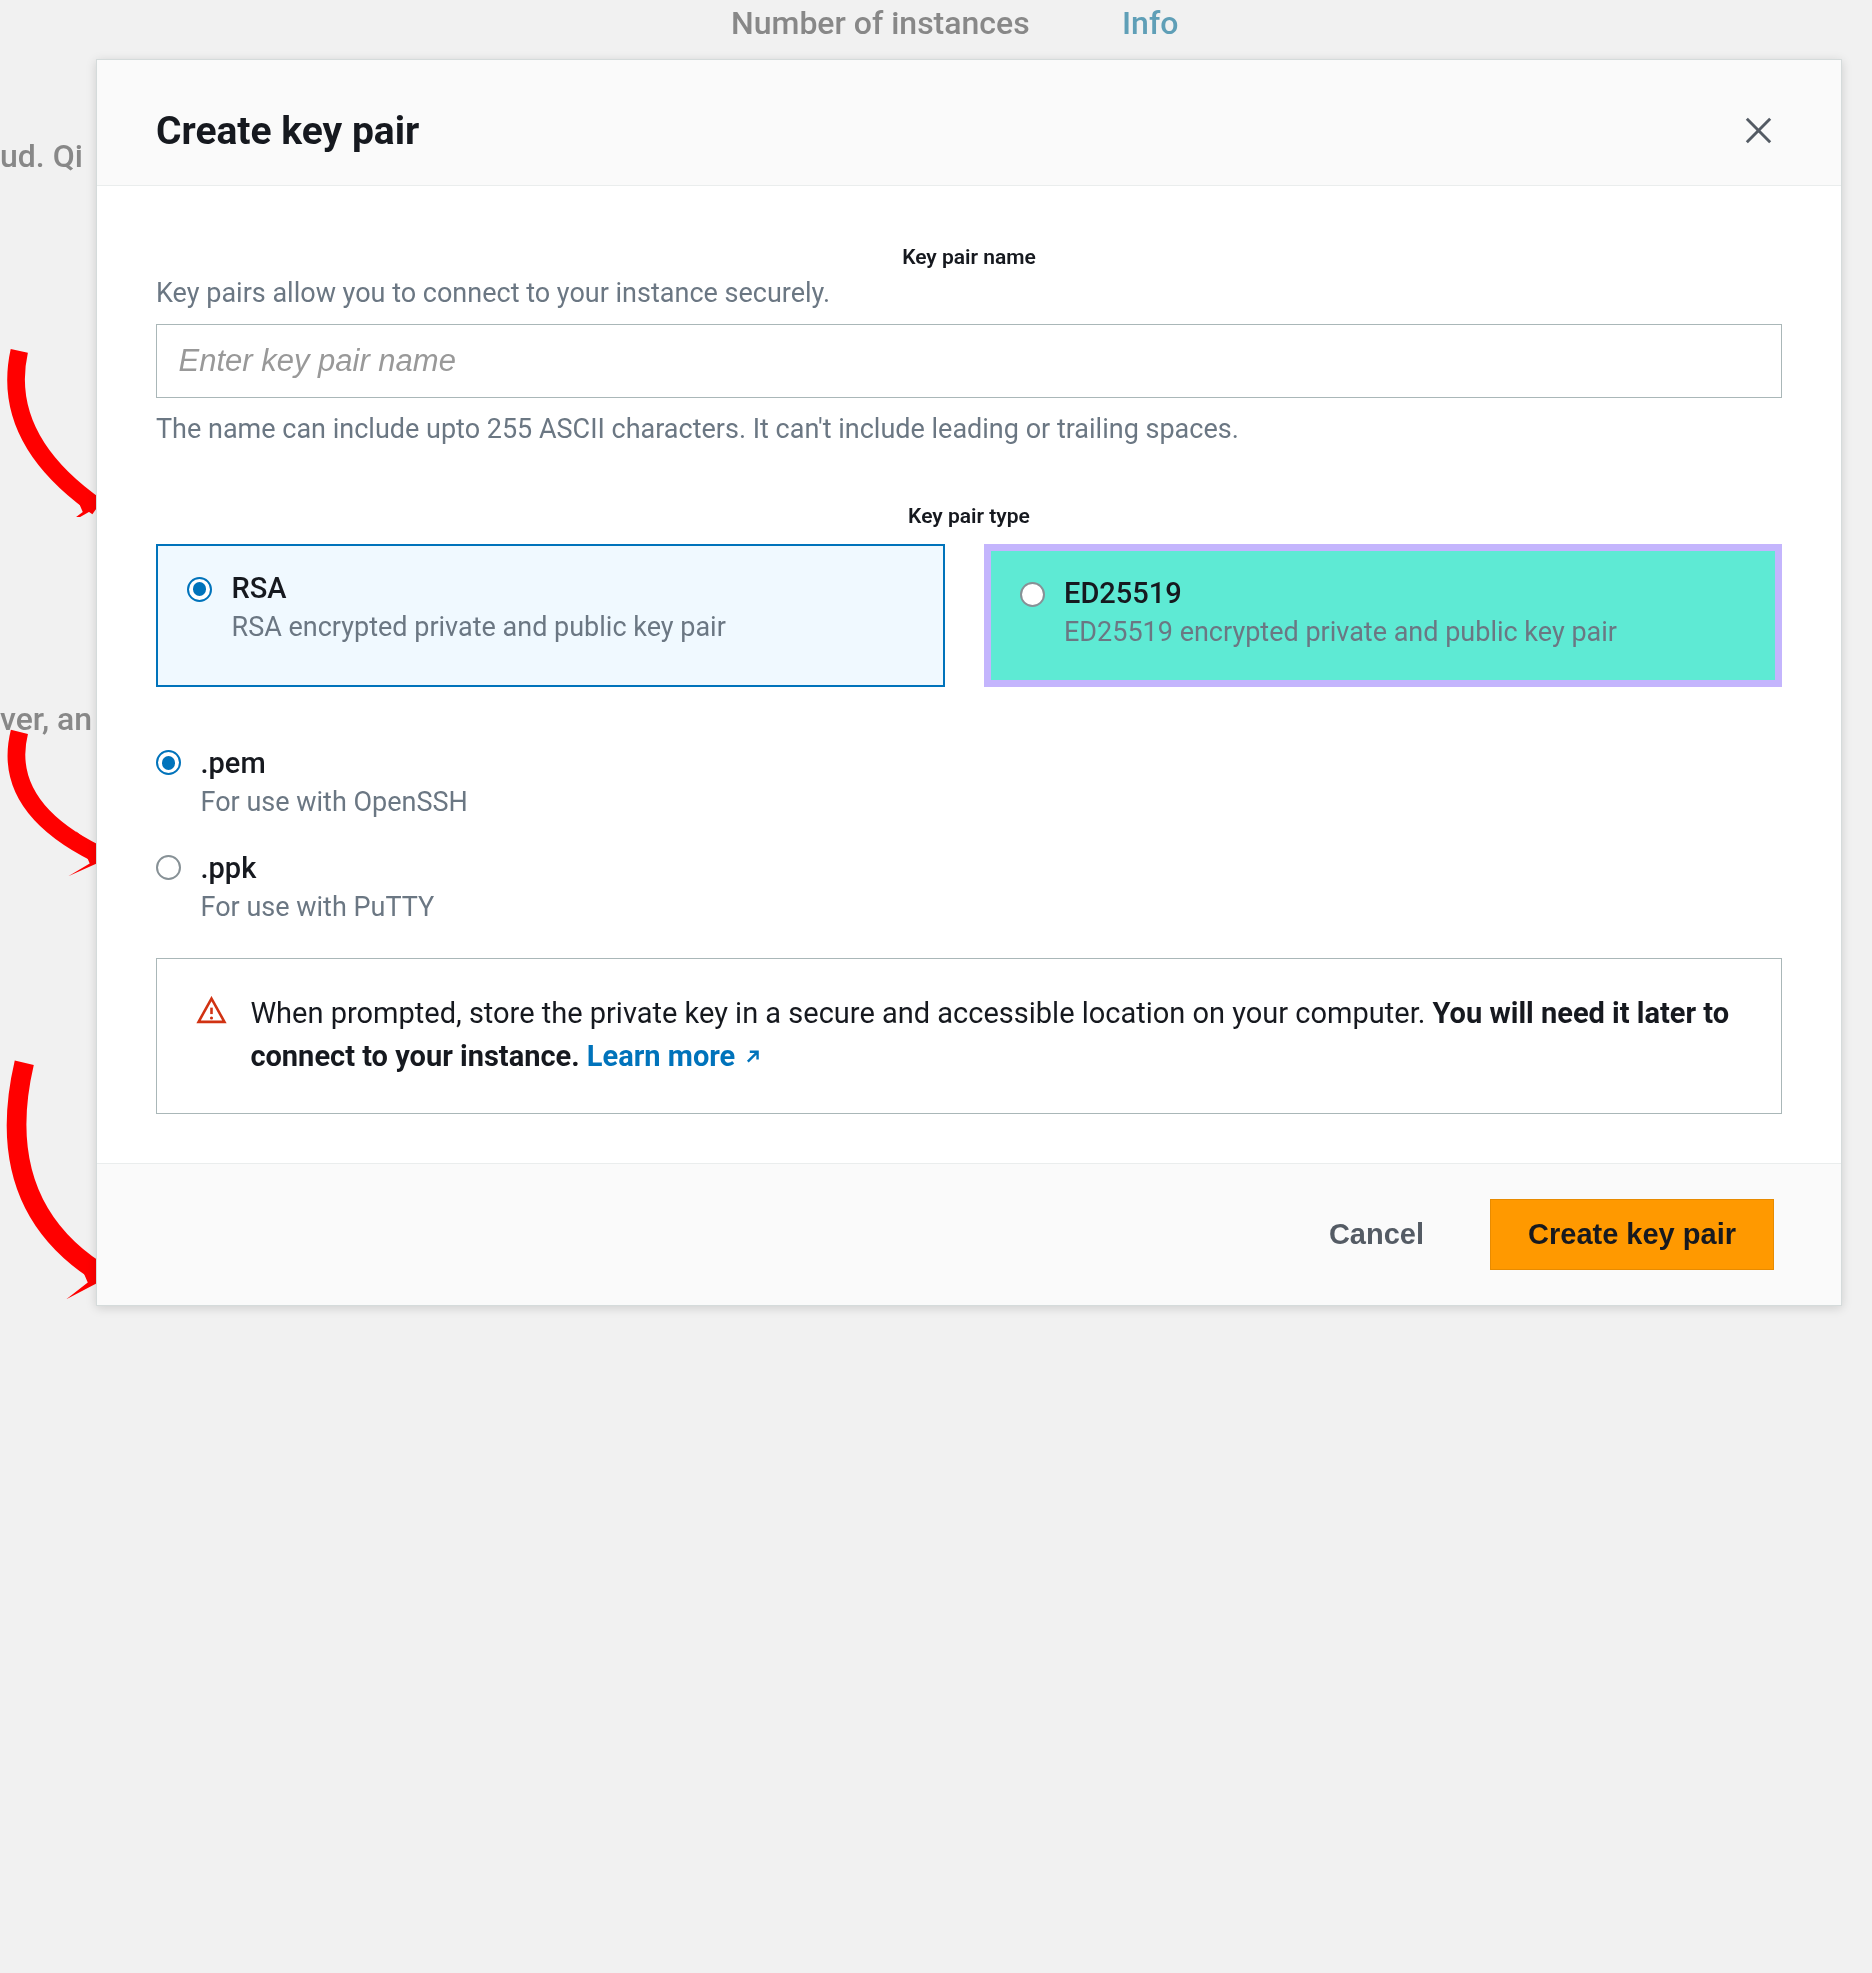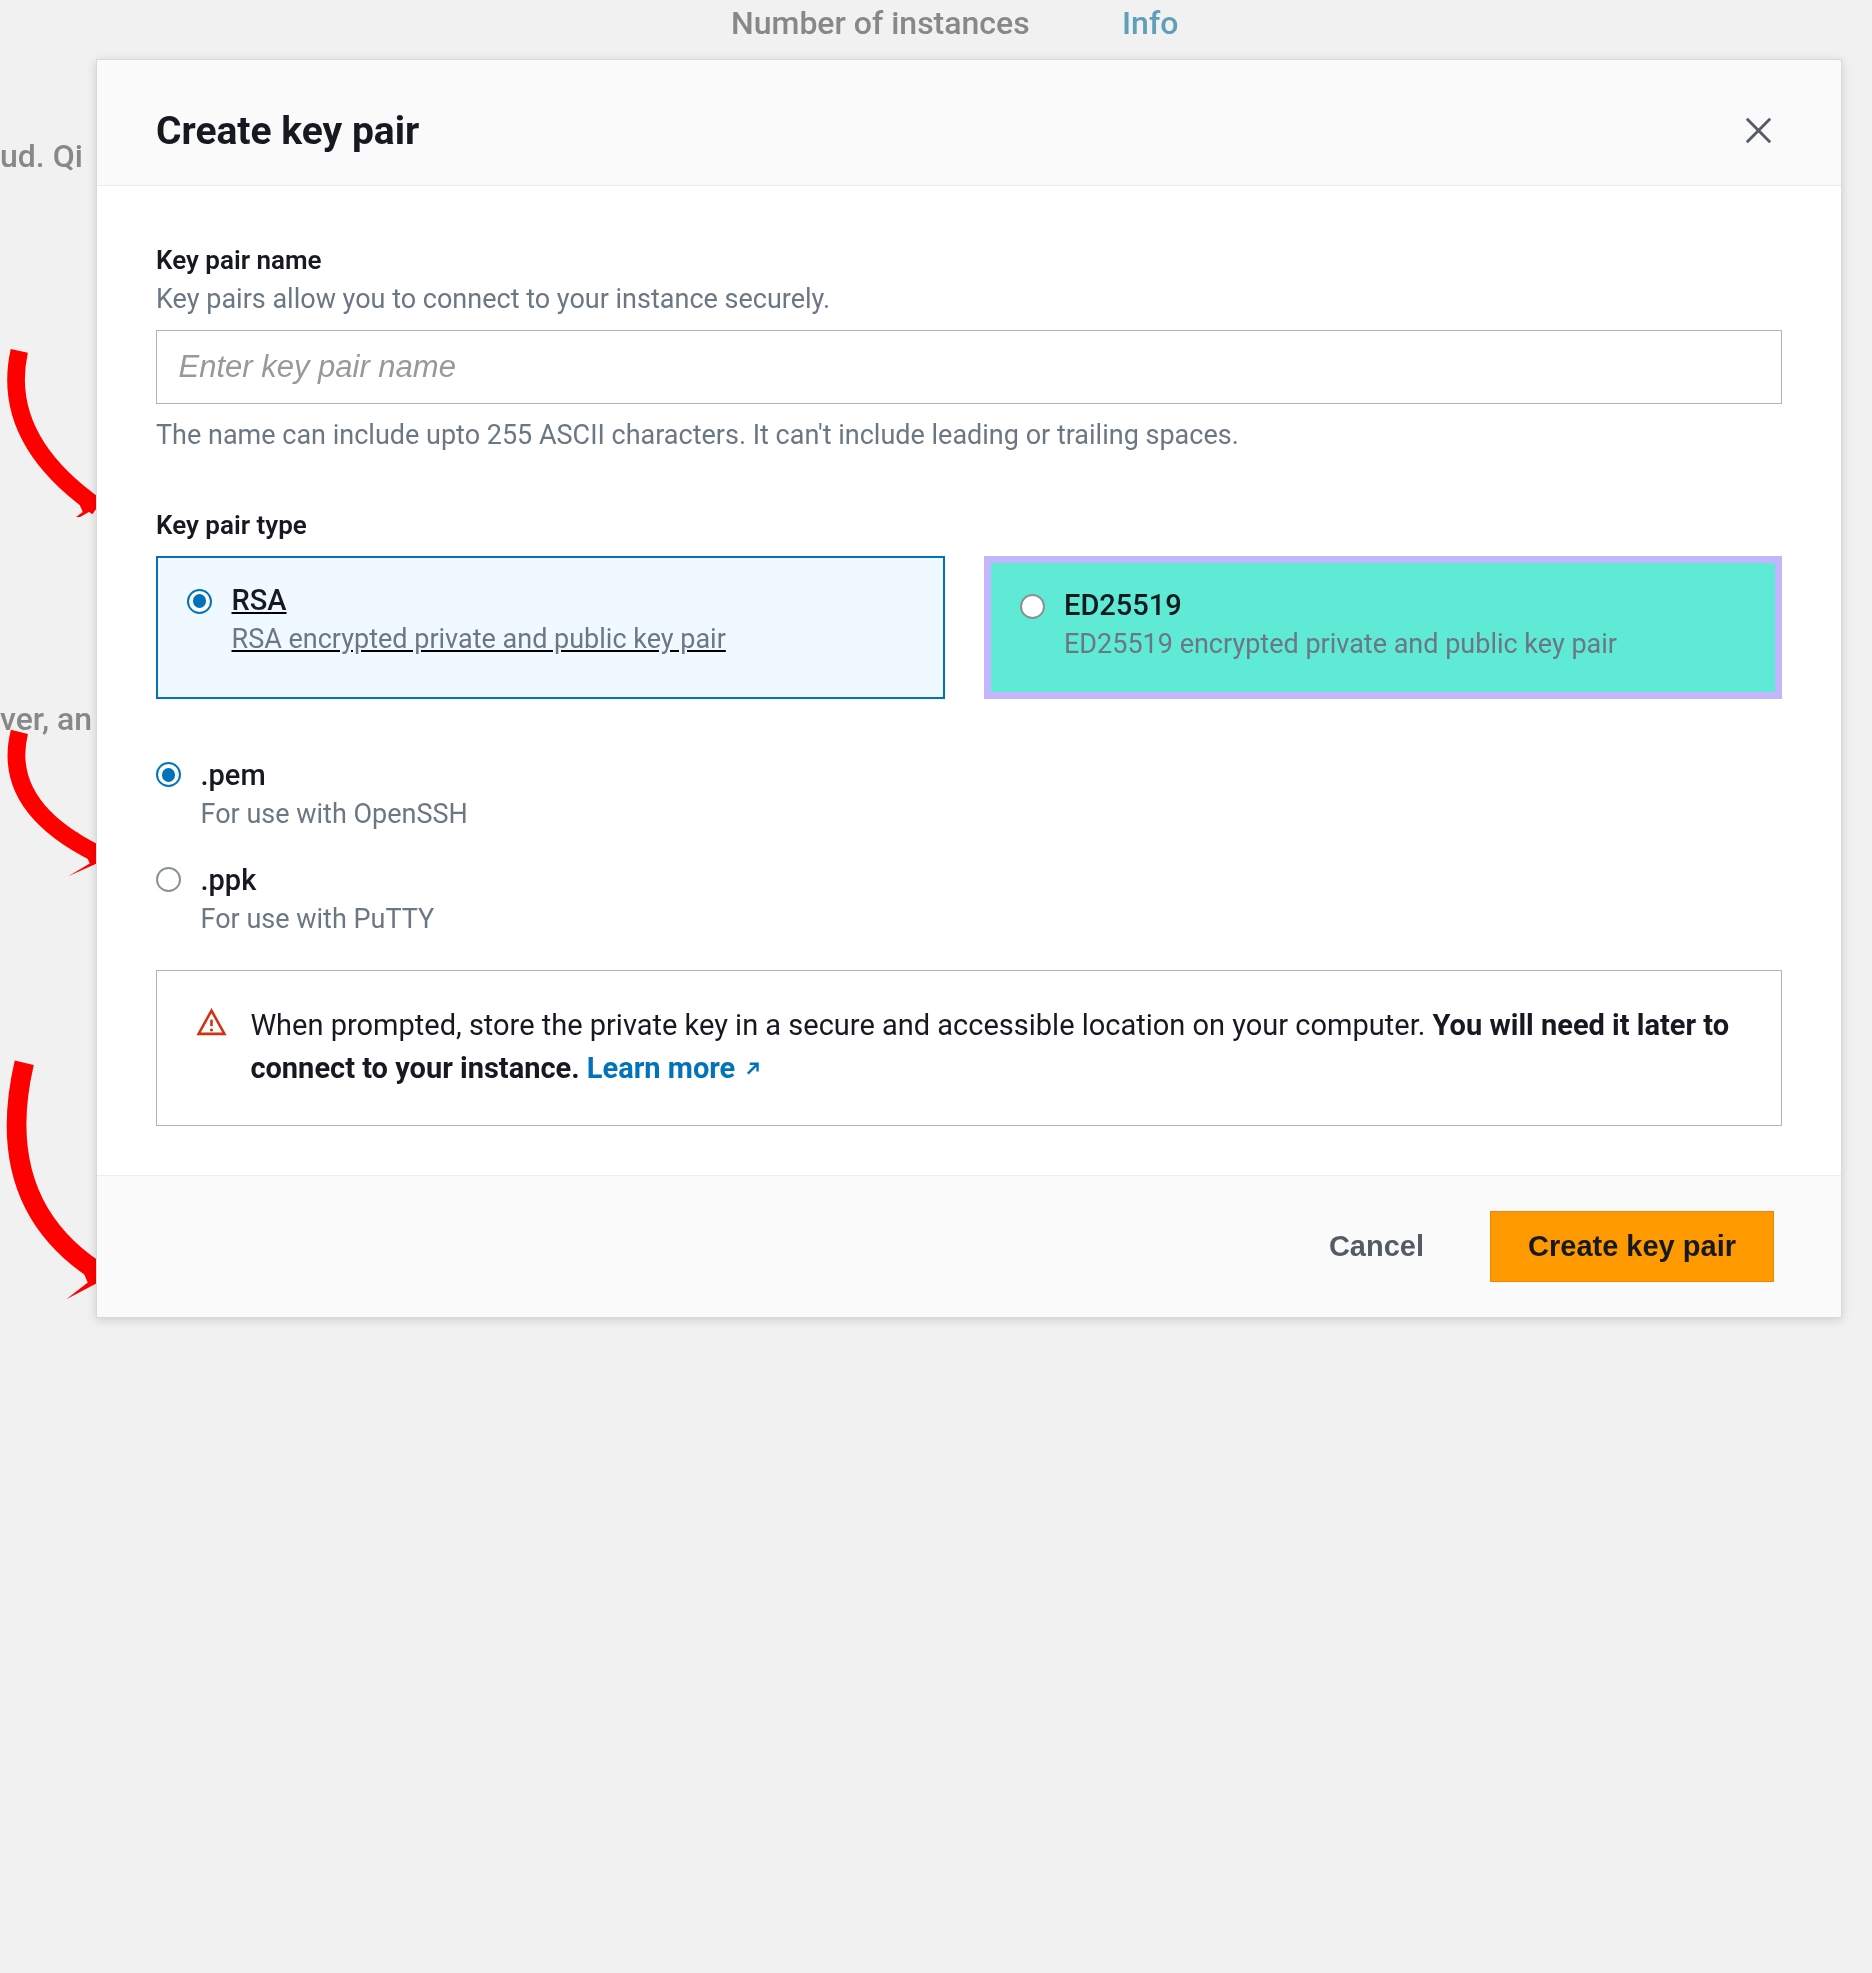--- a/index.html
+++ b/index.html
@@ -67,24 +67,25 @@
       stroke-width: 2;
     }
     .modal-body {
       padding: 59px 59px 49px 59px;
       background: #fff;
     }
     .form-group {
       margin-bottom: 59px;
     }
     .field-label {
-      font-size: 26px;
+      font-size: 21px;
       font-weight: 600;
       color: #16191f;
       margin-bottom: 7.8px;
+      text-align: center;
     }
     .field-desc {
       font-size: 27px;
       color: #6b7783;
       margin-bottom: 15.6px;
     }
     .text-input {
       width: 100%;
       padding: 17.6px 21.5px;
       font-size: 31px;
@@ -112,21 +113,20 @@
       padding: 25px 29px 29px 29px;
       display: flex;
       align-items: flex-start;
       gap: 19.5px;
       cursor: pointer;
       background: #5eead4;
     }
     .radio-card.selected {
       border: 2px solid #0073bb;
       background: #f0f9ff;
-      text-decoration: underline;
     }
     .radio-circle {
       width: 25px;
       height: 25px;
       border: 2px solid #879196;
       border-radius: 50%;
       margin-top: 5.9px;
       flex-shrink: 0;
       display: flex;
       align-items: center;

